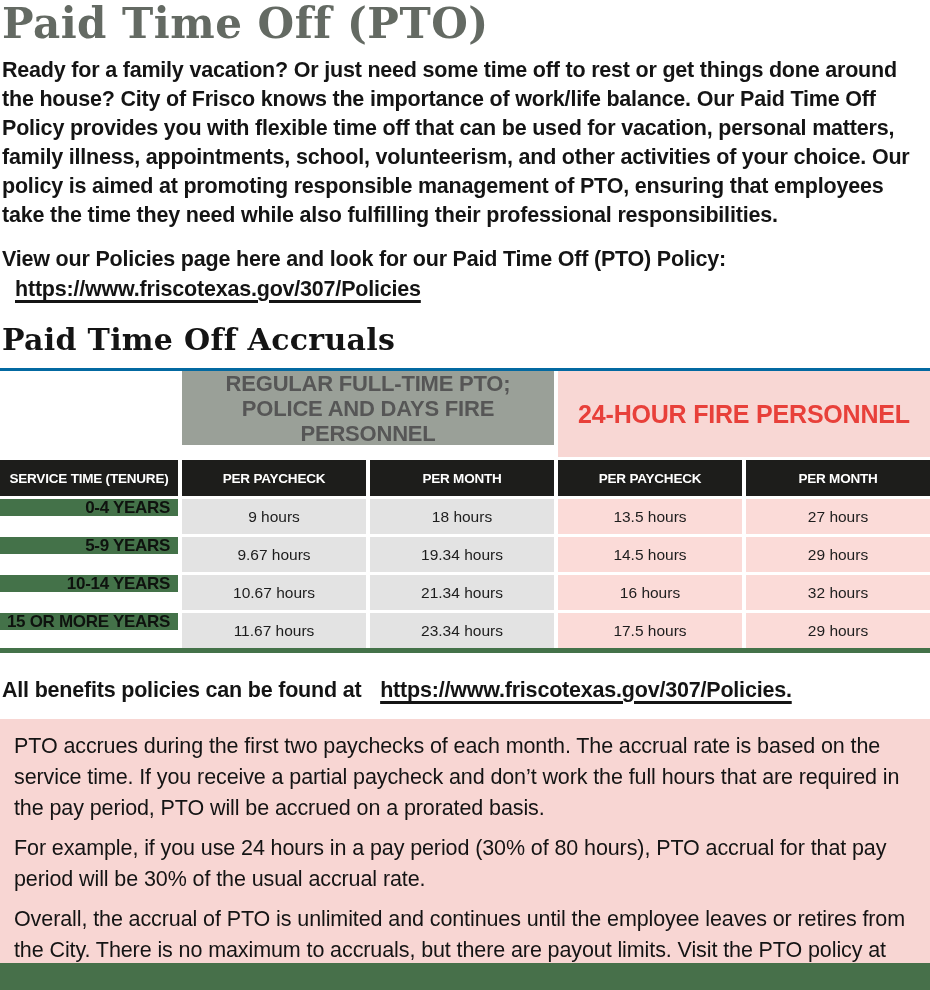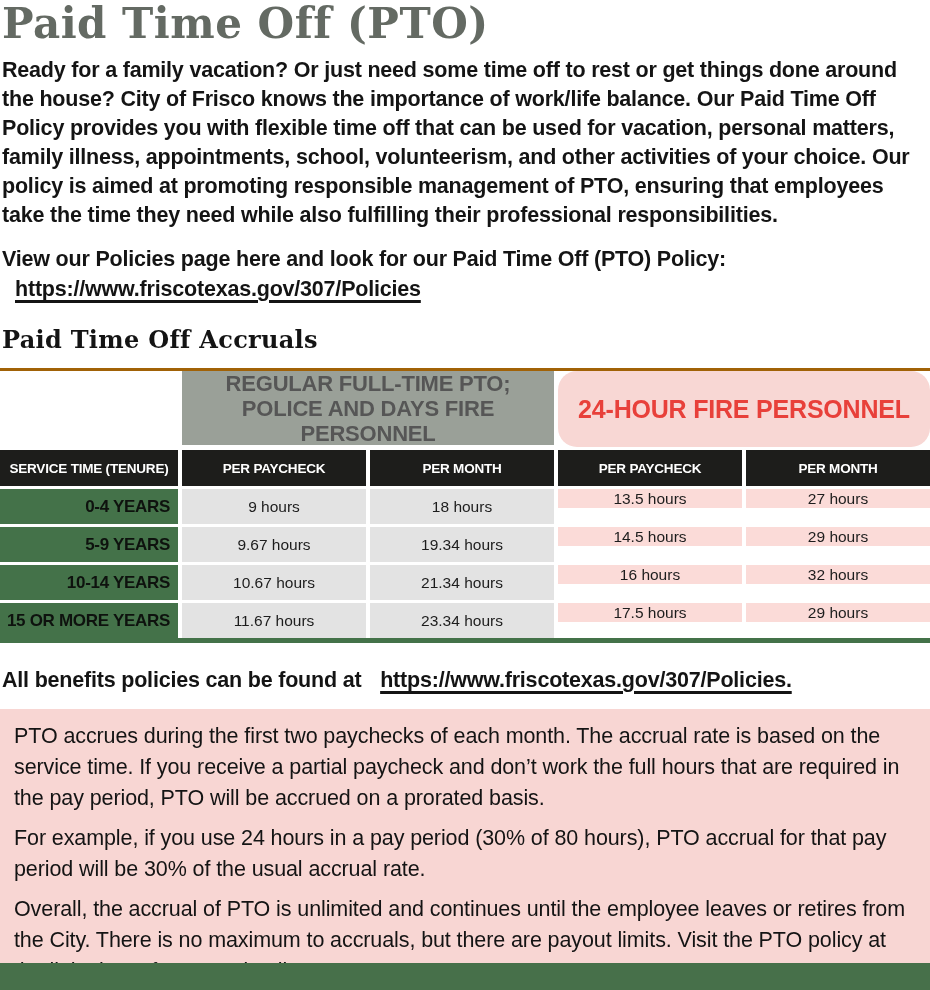--- a/index.html
+++ b/index.html
@@ -25,59 +25,59 @@
   }
   .doc-link {
     color:#141414; text-decoration:underline;
     text-decoration-thickness:2.5px; text-underline-offset:4px;
     cursor:pointer;
     margin-left:13px;
   }
 
   .accruals-heading {
     font-family:"DejaVu Serif","Liberation Serif",serif;
-    font-weight:bold; font-size:24px; line-height:40px;
+    font-weight:bold; font-size:30px; line-height:40px;
     color:#141414; padding:16px 0 8px 2px; letter-spacing:0.3px;
   }
 
   .pto-table {
     display:grid;
     grid-template-columns:178px 1fr 1fr 1fr 1fr;
     gap:3px 4px;
-    border-top:3px solid #a16207;
+    border-top:3px solid #0369a1;
     border-bottom:5px solid #447249;
     background:#ffffff;
   }
   .cell { display:flex; align-items:center; justify-content:center; text-align:center; }
   .span2 { grid-column:span 2; }
 
   .group-empty { background:transparent; height:74px; }
   .group-regular {
     background:#9aa098; color:#565656; height:74px;
     font-weight:bold; font-size:22px; line-height:25px;
     text-transform:uppercase; letter-spacing:-0.2px;
   }
   .group-regular .inner { max-width:320px; margin:0 auto; }
   .group-fire {
-    background:#f8d7d4; color:#e8403a; height:76px;
-    font-weight:bold; font-size:25px; letter-spacing:-0.2px;border-radius:19px;
+    background:#f8d7d4; color:#e8403a; height:86px;
+    font-weight:bold; font-size:25px; letter-spacing:-0.2px;
   }
 
   .col-header {
     background:#1d1d1b; color:#ffffff; height:36px;
     font-weight:bold; font-size:13.5px; letter-spacing:-0.2px;
   }
 
   .tenure-cell {
-    background:#447249; color:#0e120e; height:35px;
+    background:#447249; color:#0e120e; height:17px;
     font-weight:bold; font-size:17px; letter-spacing:-0.3px;
     justify-content:flex-end; padding-right:8px; text-align:right;
   }
   .data-gray { background:#e3e3e3; height:35px; font-size:15.5px; color:#1d1d1d; }
-  .data-pink { background:#fbdbd8; height:19px; font-size:15.5px; color:#1d1d1d; }
+  .data-pink { background:#fbdbd8; height:35px; font-size:15.5px; color:#1d1d1d; }
 
   .benefits-line {
     font-weight:bold; font-size:21.5px; line-height:30px;
     padding:22px 9px 0 2px; letter-spacing:-0.2px; color:#141414;
   }
 
   .note-box {
     background:#f8d6d3; margin-top:14px;
     padding:12px 16px 12px 14px;
   }

